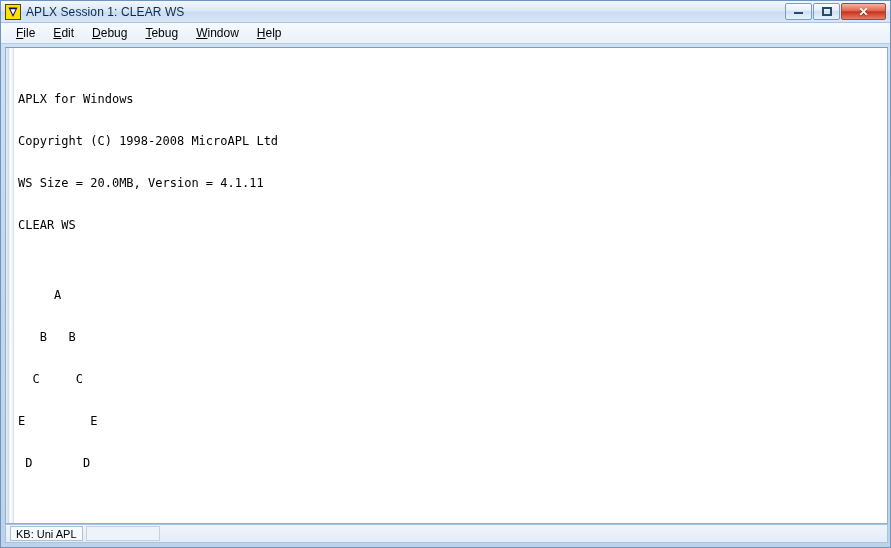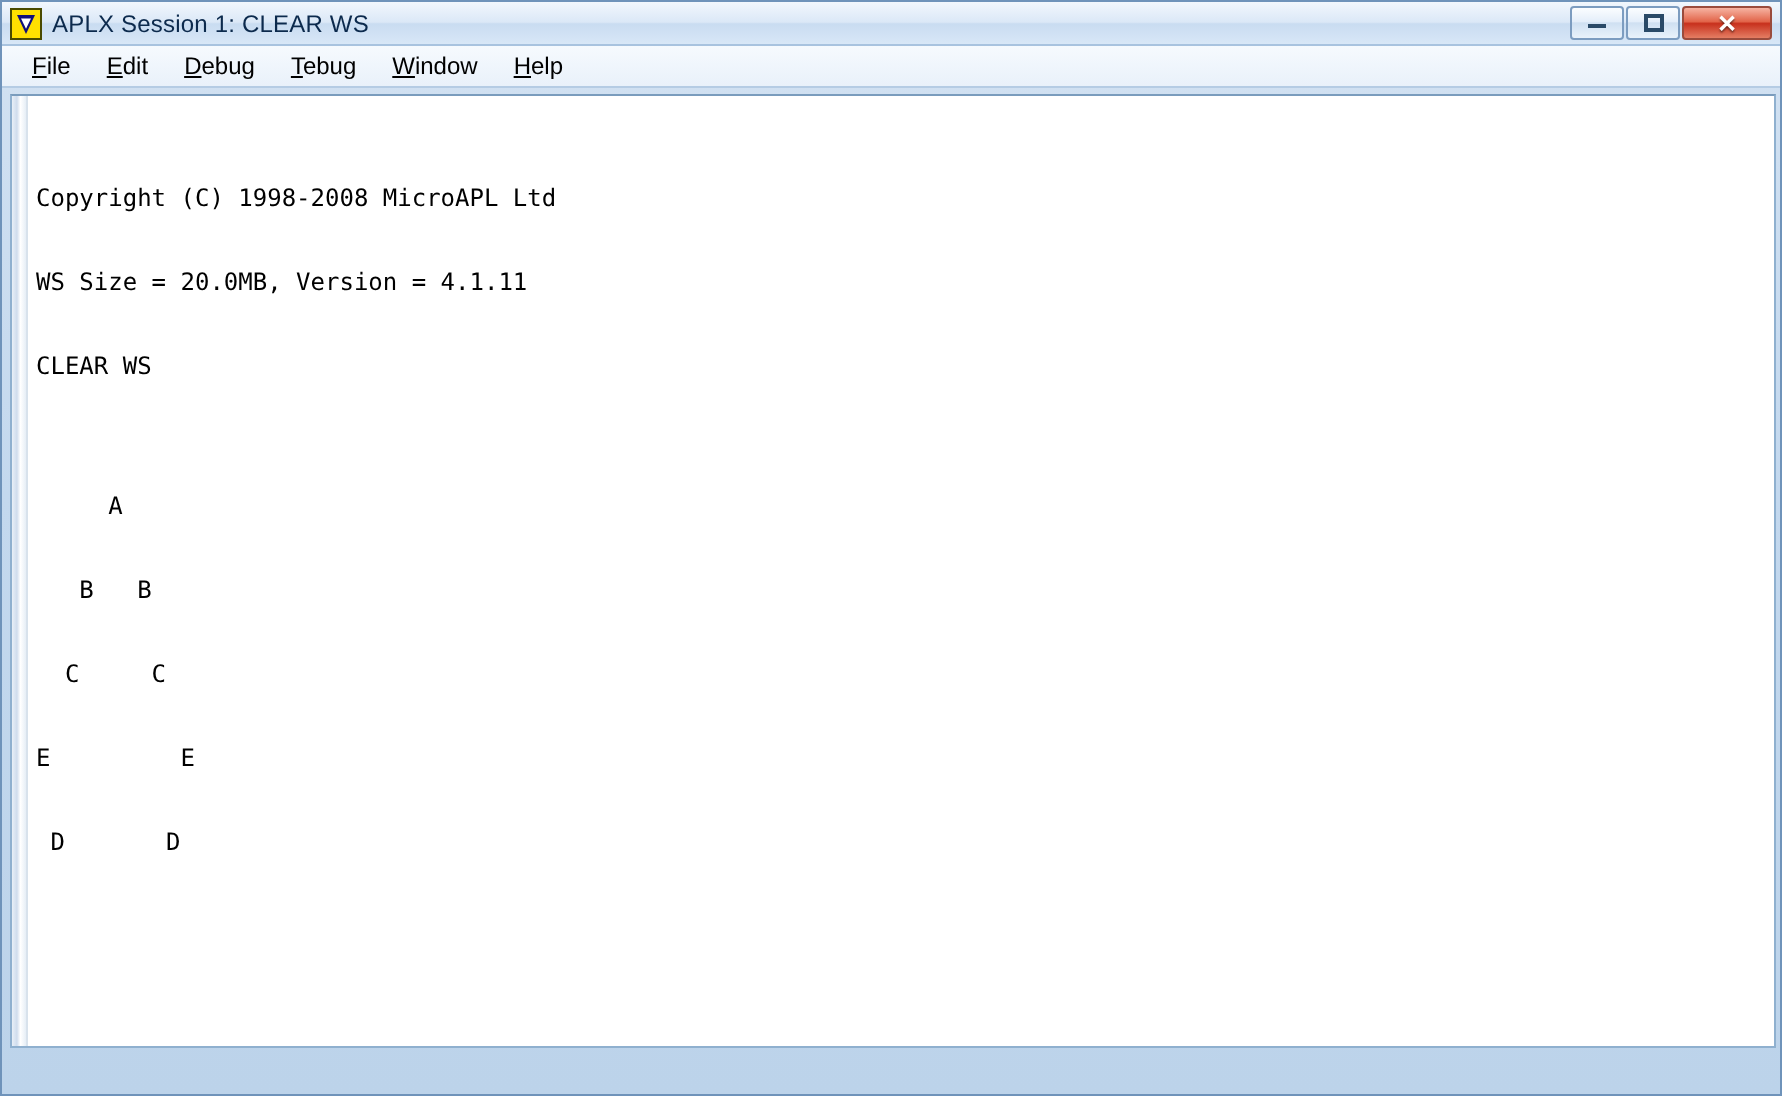--- a/index.html
+++ b/index.html
@@ -213,20 +213,21 @@
     <div class="menu-item"><span class="mn">D</span><span>ebug</span></div>
     <div class="menu-item"><span class="mn">T</span><span>ebug</span></div>
     <div class="menu-item"><span class="mn">W</span><span>indow</span></div>
     <div class="menu-item"><span class="mn">H</span><span>elp</span></div>
   </div>
 
   <div id="mdi-area">
     <div id="left-rail"></div>
     <div id="session-text">
 
+      <div class="line sys">APLX for Windows</div>
       <div class="line sys">Copyright (C) 1998-2008 MicroAPL Ltd</div>
       <div class="line sys">WS Size = 20.0MB, Version = 4.1.11</div>
       <div class="line sys">CLEAR WS</div>
 
 
       <div class="line out">     A</div>
       <div class="line out">   B   B</div>
       <div class="line out">  C     C</div>
       <div class="line out">E         E</div>
       <div class="line out"> D       D</div>
@@ -253,14 +254,18 @@
       
       
       
       
       
       
 
     </div>
   </div>
 
+  <div id="status-bar">
+    <div id="status-pane-kb">KB: Uni APL</div>
+    <div id="status-pane-2"></div>
+  </div>
 
 </div>
 
 </body></html>

